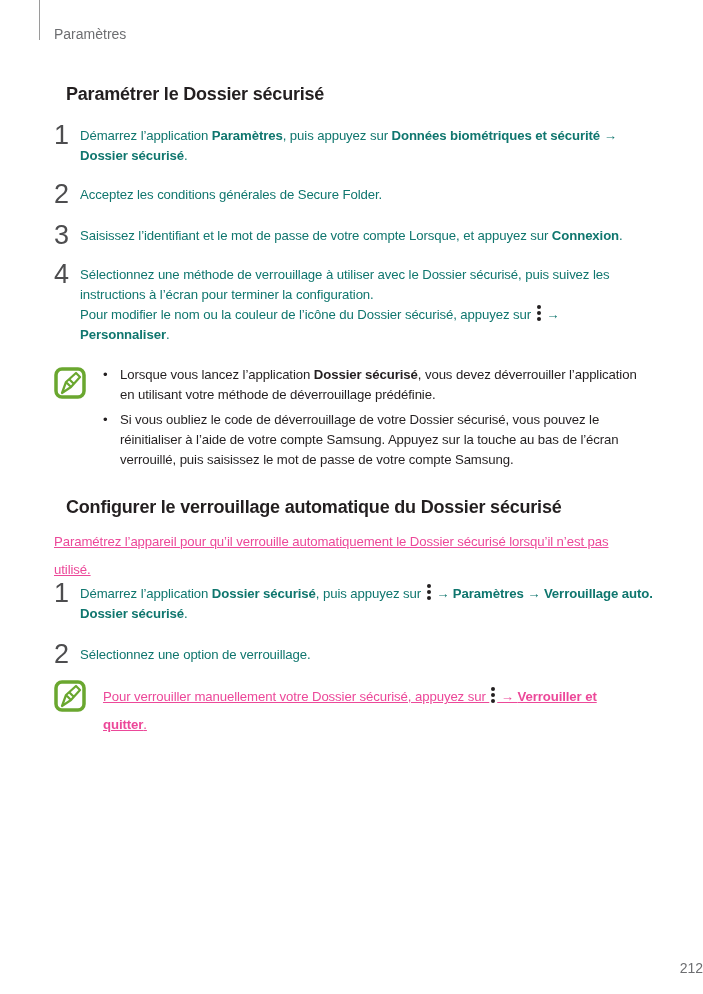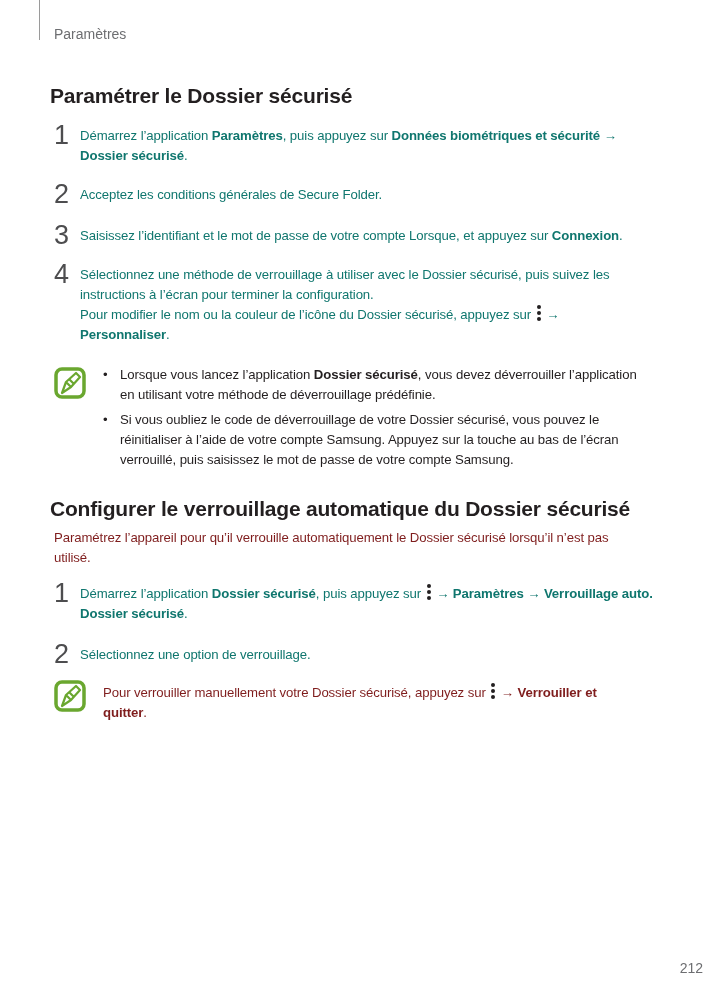--- a/index.html
+++ b/index.html
@@ -1,25 +1,25 @@
 <!DOCTYPE html>
 <html><head>
 <meta charset="utf-8">
 <style>
   html, body { margin:0; padding:0; background:#fff; }
   body { width:703px; height:994px; position:relative; overflow:hidden;
          font-family:"Liberation Sans", sans-serif; color:#231f20; }
   .header-rule { position:absolute; left:39px; top:0; width:1px; height:40px; background:#9a9a9a; }
   .running-head { position:absolute; left:54px; top:26px; font-size:14px; color:#6d6e71; }
-  h2 { position:absolute; left:50px; margin:0; font-size:21px; font-weight:bold; color:#231f20; letter-spacing:-0.2px; }
+  h2 { position:absolute; left:66px; margin:0; font-size:18px; font-weight:bold; color:#231f20; letter-spacing:-0.2px; }
   .step { position:absolute; left:54px; width:600px; }
   .step .num { position:absolute; left:0; top:-6px; font-size:27px; color:#4d4d4f; font-weight:normal; line-height:30px; }
   .step .txt { margin-left:26px; font-size:13.2px; line-height:20px; color:#0f766e; letter-spacing:-0.1px; }
   .step .txt b { font-weight:bold; }
-  .para { position:absolute; font-size:13.2px; line-height:20px; color:#7f1d1d; letter-spacing:-0.1px; }
+  .para { position:absolute; font-size:13.2px; line-height:28px; color:#ec4899; letter-spacing:-0.1px;text-decoration:underline; }
   .note-icon { position:absolute; left:54px; width:32px; height:32px; }
   .bullet { position:absolute; left:103px; width:548px; font-size:13.2px; line-height:20px; letter-spacing:-0.1px; }
   .bullet .dot { position:absolute; left:0; top:0; }
   .bullet .btxt { margin-left:17px; }
   .more { display:inline-block; width:6px; height:17px; vertical-align:-3px; position:relative; margin:0 1px; }
   .more i { position:absolute; left:1px; width:4px; height:4px; border-radius:50%; background:#231f20; }
   .more i:nth-child(1){ top:0; } .more i:nth-child(2){ top:6px; } .more i:nth-child(3){ top:12px; }
   .page-num { position:absolute; left:0; width:703px; top:960px; text-align:right; font-size:14px; color:#6d6e71; }
 </style>
 </head>

